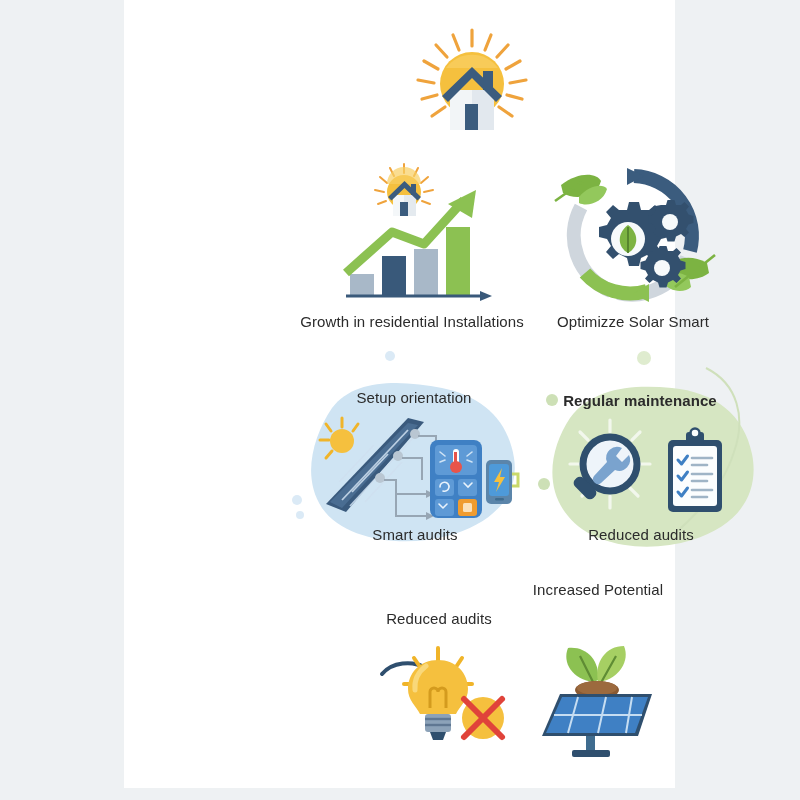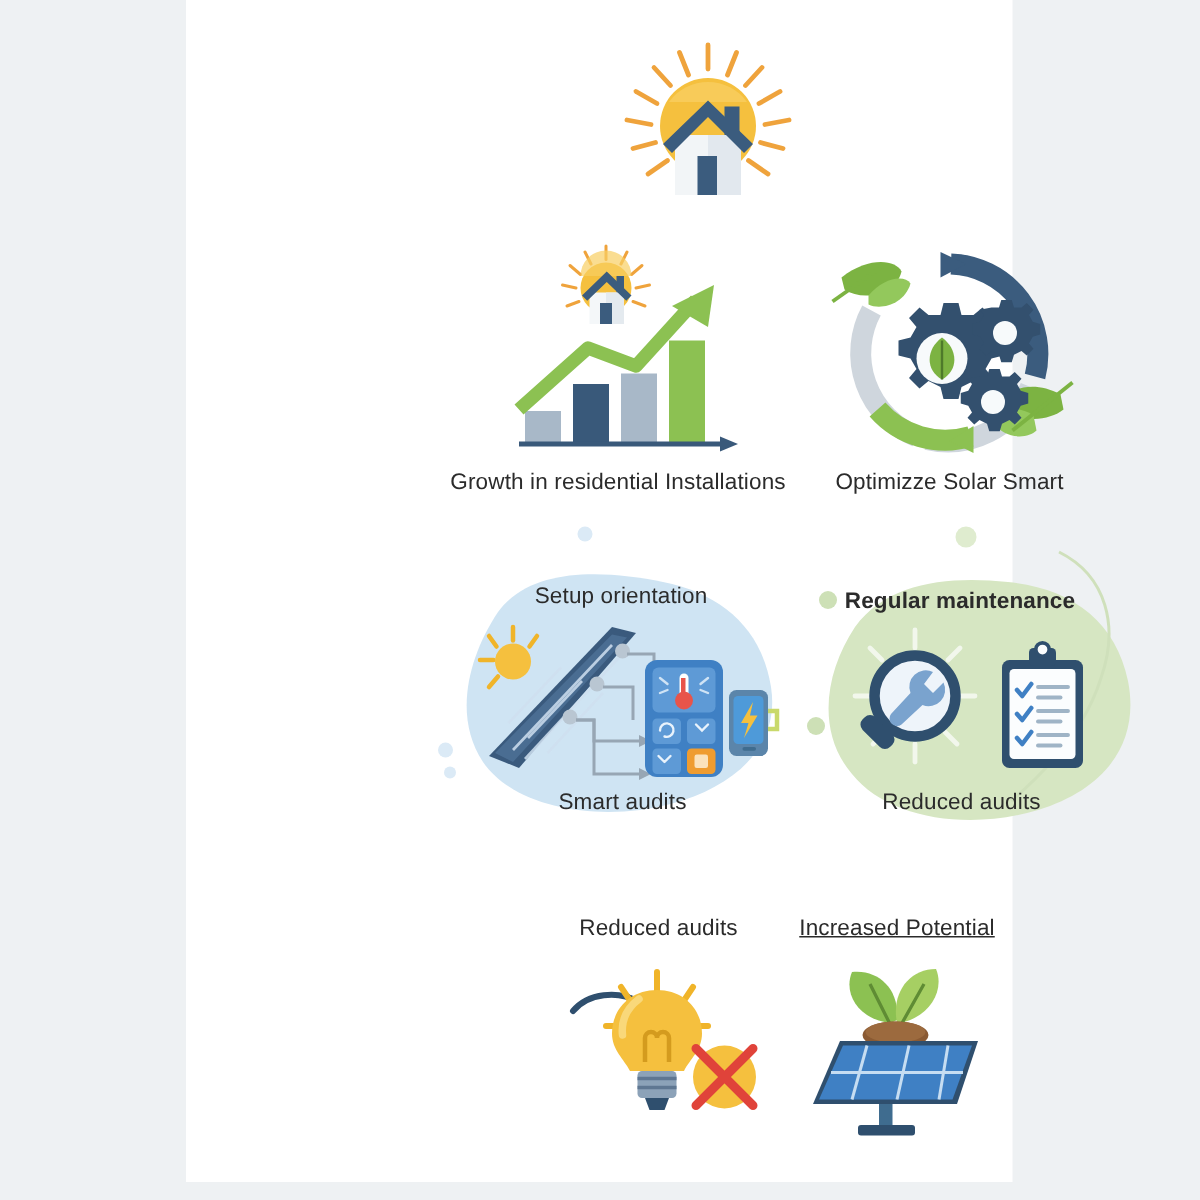--- a/index.html
+++ b/index.html
@@ -290,21 +290,21 @@
             <line x1="128" y1="72" x2="148" y2="72"></line>
             <line x1="128" y1="79" x2="143" y2="79"></line>
           </g>
         </g>
       </svg>
     </div>
     <div class="lbl ctr" style="left:516px; top:393px;font-weight:bold;">Regular maintenance</div>
     <div class="lbl ctr" style="left:517px; top:527px;">Reduced audits</div>
 
     <div class="lbl ctr" style="left:315px; top:611px;">Reduced audits</div>
-    <div class="lbl ctr" style="left:474px; top:611px;text-decoration:underline;">Increased Potential</div>
+    <div class="lbl ctr" style="left:474px; top:582px;">Increased Potential</div>
 
     <div class="abs" style="left:252px; top:642px;">
       <svg width="140" height="115" viewBox="0 0 140 115">
 
         <g>
           <path d="M6 32 C16 20 36 18 50 26" fill="none" stroke="#2f4f6e" stroke-width="4" stroke-linecap="round"></path>
           <path d="M56 28 L42 20 L44 34 Z" fill="#2f4f6e"></path>
         </g>
 
         <g stroke="#f0b429" stroke-width="4" stroke-linecap="round">

